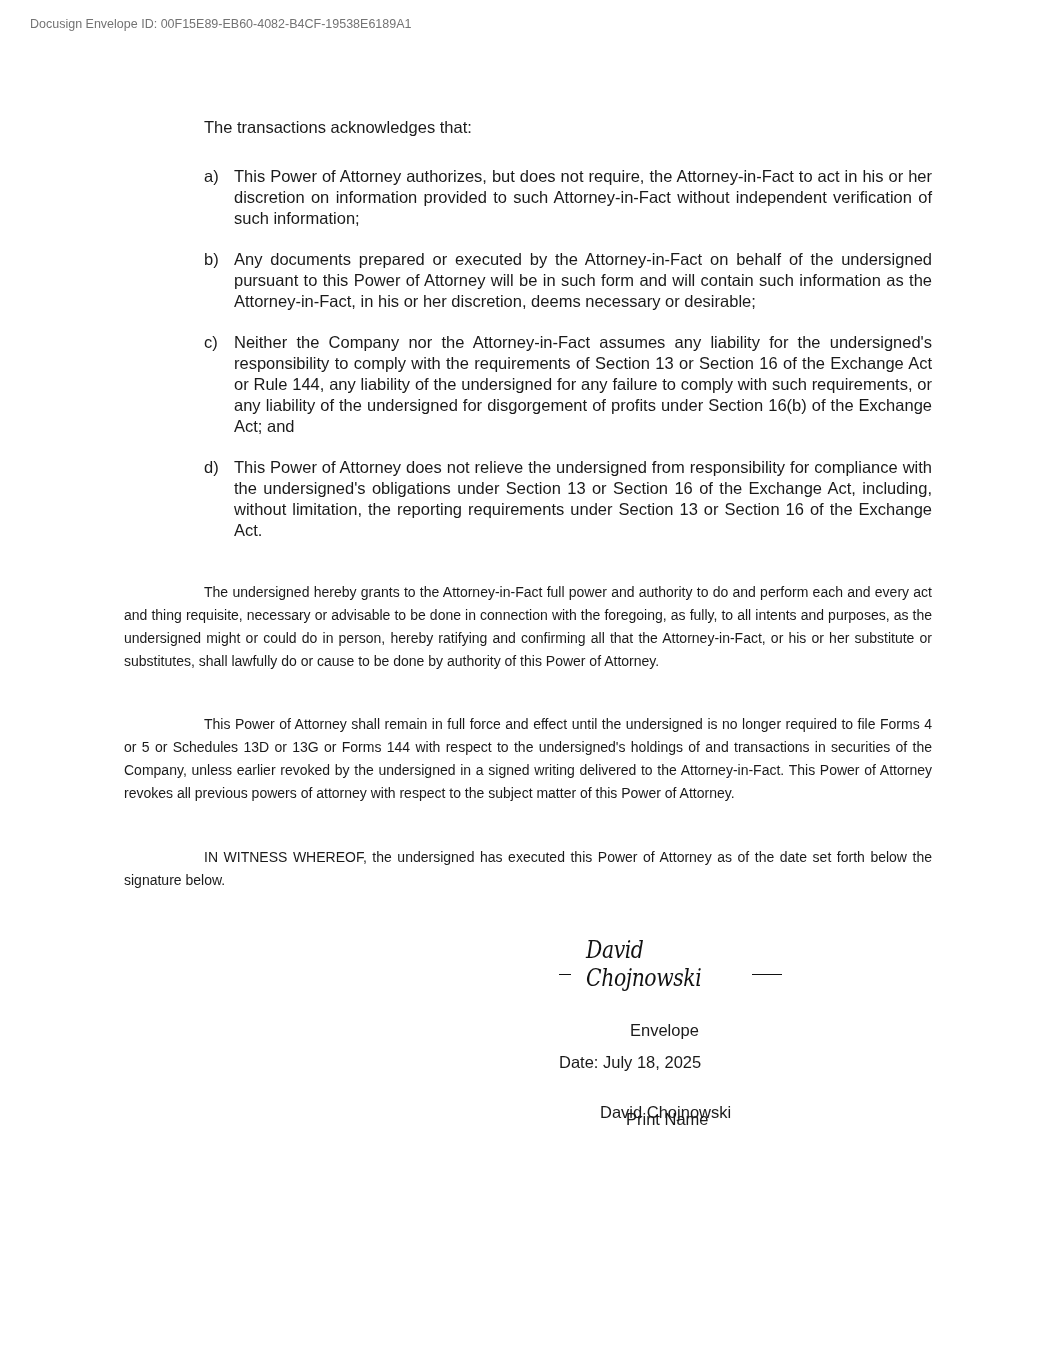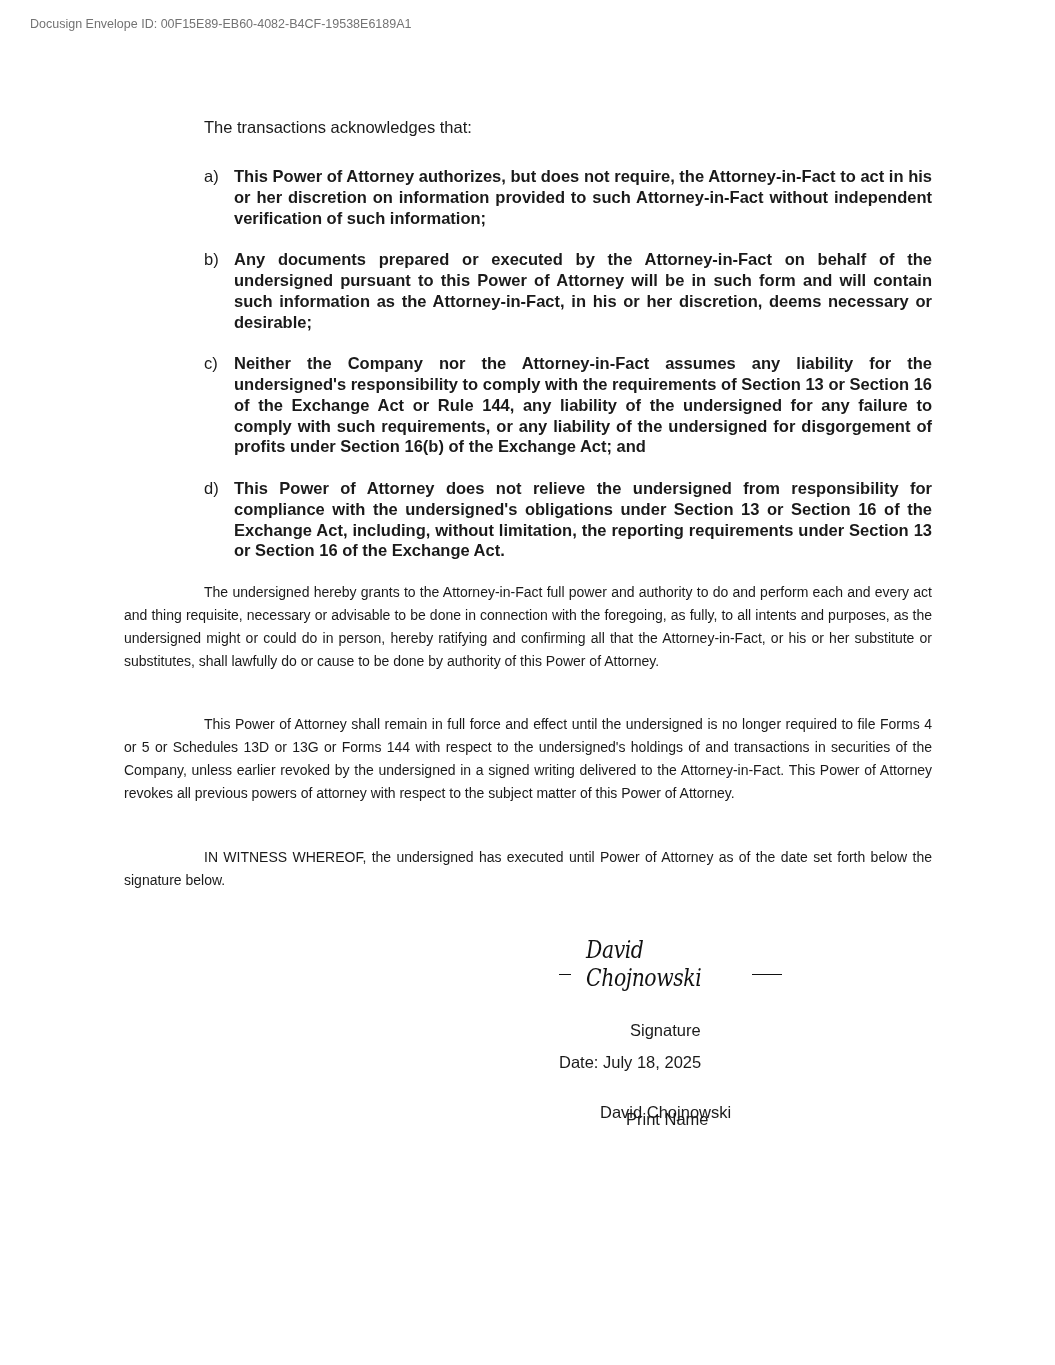--- a/index.html
+++ b/index.html
@@ -3,21 +3,21 @@
 <meta charset="utf-8">
 <style>
   html, body { margin: 0; padding: 0; background: #ffffff; }
   body { width: 1055px; height: 1365px; position: relative; overflow: hidden;
          font-family: "Liberation Sans", sans-serif; color: #1a1a1a; }
   .envelope { position: absolute; left: 30px; top: 17px; font-size: 12.5px; color: #737373; }
   .intro { position: absolute; left: 204px; top: 118px; font-size: 16.5px; }
   .list { position: absolute; left: 204px; top: 166px; width: 728px; font-size: 16.5px; line-height: 20.8px; }
   .li { display: flex; margin-bottom: 20.8px; }
   .li .mk { width: 30px; flex: none; }
-  .li .tx { flex: 1; text-align: justify; font-weight: bold; }
+  .li .tx { flex: 1; text-align: justify; }
   .para { position: absolute; left: 124px; width: 808px; font-size: 14px; line-height: 23px; text-align: justify; text-indent: 80px; }
   .sig-area { position: absolute; left: 556px; top: 930px; width: 240px; }
   .sig-line-l { position: absolute; left: 3px; top: 44px; width: 12px; border-top: 1.5px solid #111; }
   .sig-line-r { position: absolute; left: 196px; top: 44px; width: 30px; border-top: 1.5px solid #111; }
   .sig-script { position: absolute; left: 30px; top: 6px; font-family: "DejaVu Serif", serif; font-style: italic; font-size: 24px; letter-spacing: -0.5px; transform: scaleX(0.85); transform-origin: left; color: #111; }
   .lbl { position: absolute; font-size: 16.5px; }
 </style>
 </head>
 <body>
 
@@ -38,23 +38,23 @@
     <span class="tx">Neither the Company nor the Attorney-in-Fact assumes any liability for the undersigned's responsibility to comply with the requirements of Section 13 or Section 16 of the Exchange Act or Rule 144, any liability of the undersigned for any failure to comply with such requirements, or any liability of the undersigned for disgorgement of profits under Section 16(b) of the Exchange Act; and</span>
   </div>
   <div class="li">
     <span class="mk">d)</span>
     <span class="tx">This Power of Attorney does not relieve the undersigned from responsibility for compliance with the undersigned's obligations under Section 13 or Section 16 of the Exchange Act, including, without limitation, the reporting requirements under Section 13 or Section 16 of the Exchange Act.</span>
   </div>
 </div>
 
 <div class="para" style="top:581px">The undersigned hereby grants to the Attorney-in-Fact full power and authority to do and perform each and every act and thing requisite, necessary or advisable to be done in connection with the foregoing, as fully, to all intents and purposes, as the undersigned might or could do in person, hereby ratifying and confirming all that the Attorney-in-Fact, or his or her substitute or substitutes, shall lawfully do or cause to be done by authority of this Power of Attorney.</div>
 <div class="para" style="top:713px">This Power of Attorney shall remain in full force and effect until the undersigned is no longer required to file Forms 4 or 5 or Schedules 13D or 13G or Forms 144 with respect to the undersigned's holdings of and transactions in securities of the Company, unless earlier revoked by the undersigned in a signed writing delivered to the Attorney-in-Fact. This Power of Attorney revokes all previous powers of attorney with respect to the subject matter of this Power of Attorney.</div>
-<div class="para" style="top:846px">IN WITNESS WHEREOF, the undersigned has executed until Power of Attorney as of the date set forth below the signature below.</div>
+<div class="para" style="top:846px">IN WITNESS WHEREOF, the undersigned has executed this Power of Attorney as of the date set forth below the signature below.</div>
 
 <div class="sig-area">
   <div class="sig-line-l"></div>
   <div class="sig-script">David Chojnowski</div>
   <div class="sig-line-r"></div>
 </div>
-<div class="lbl" style="left:630px; top:1021px">Signature</div>
+<div class="lbl" style="left:630px; top:1021px">Envelope</div>
 <div class="lbl" style="left:559px; top:1053px">Date: July 18, 2025</div>
 <div class="lbl" style="left:600px; top:1103px">David Chojnowski</div>
 <div class="lbl" style="left:626px; top:1110px">Print Name</div>
 
 </body></html>

